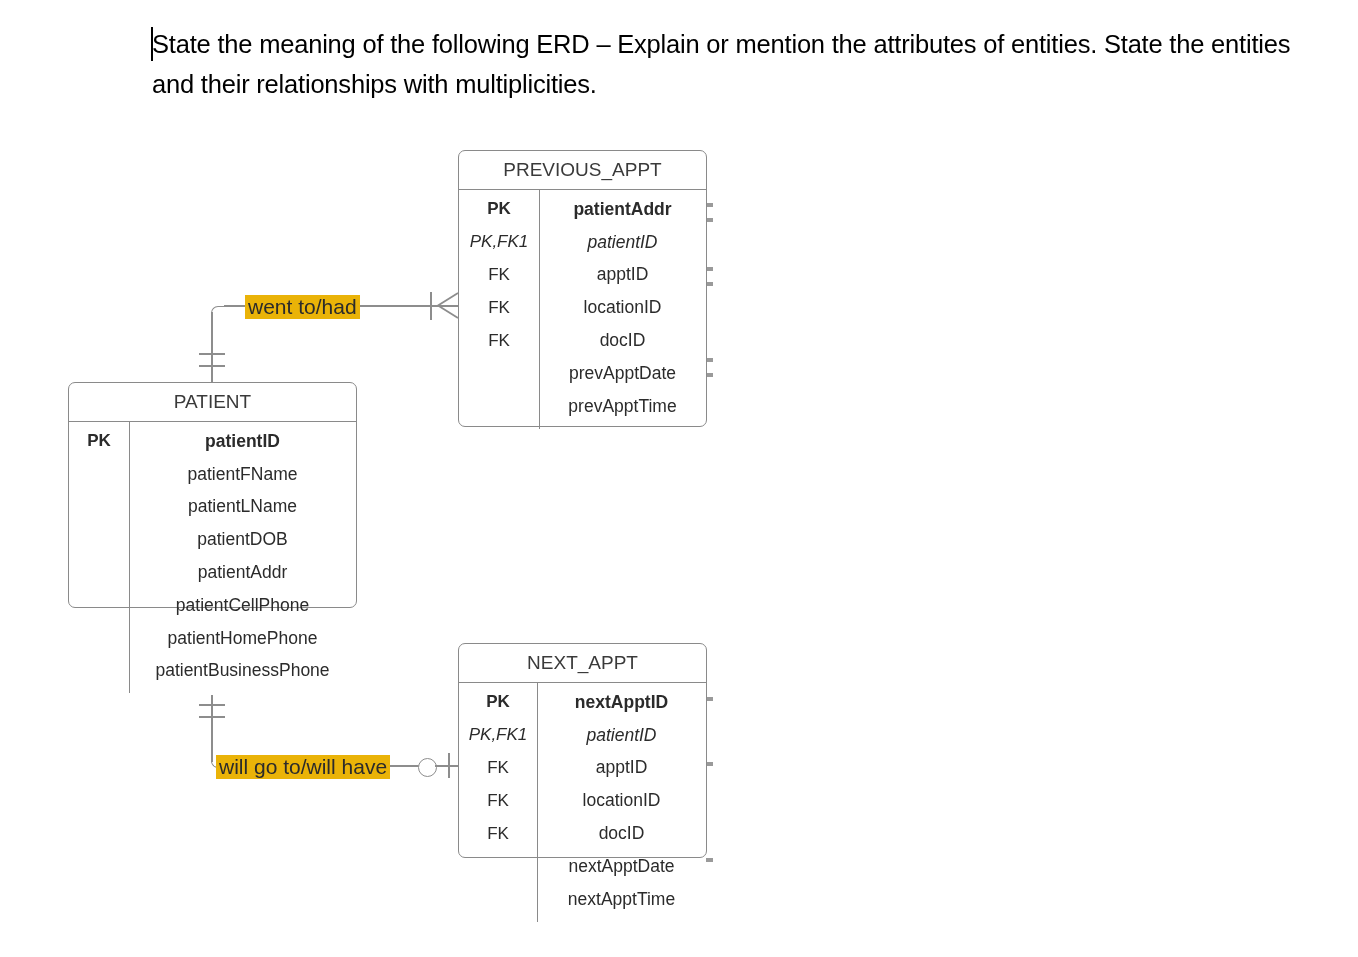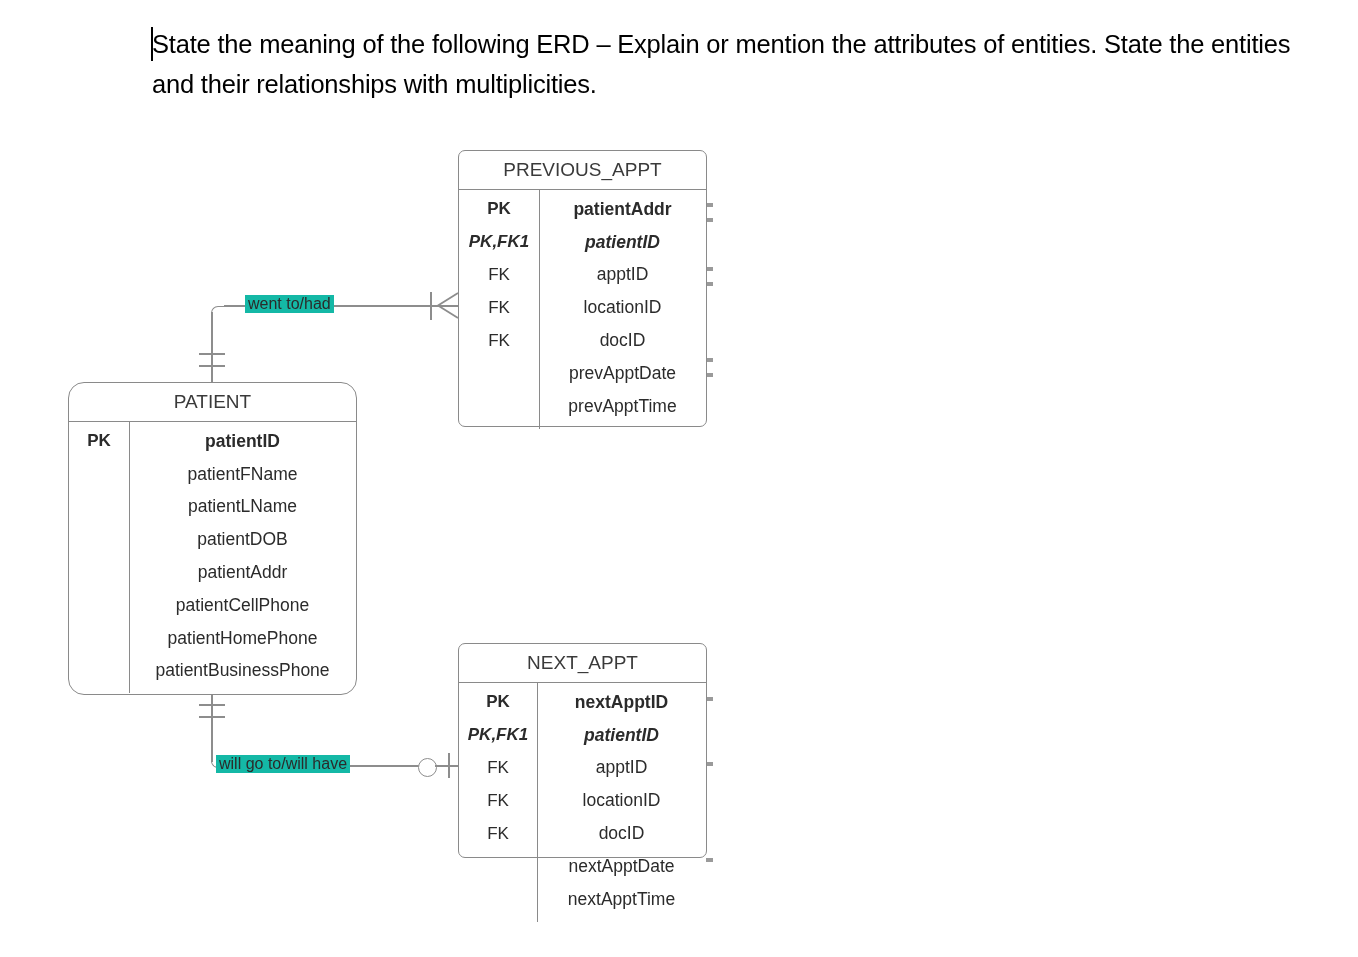--- a/index.html
+++ b/index.html
@@ -87,30 +87,30 @@
     text-align: center;
     white-space: nowrap;
     font-size: 17px;
   }
   .attr-name {
     flex: 1 1 auto;
     text-align: center;
     white-space: nowrap;
   }
   .st-bold   { font-weight: bold; font-style: normal; }
-  .st-bolditalic { font-weight: bold; font-style: italic; }
+  .st-bolditalic { font-weight: normal; font-style: italic; }
   .st-italic { font-weight: normal; }
   .st-normal { font-weight: normal; font-style: normal; }
 
   
   #entity-previous-appt { left: 458px; top: 40px;  width: 249px; height: 277px; }
   #entity-previous-appt .key-divider { left: 80px; }
   #entity-previous-appt .attr-key { width: 80px; }
 
-  #entity-patient { left: 68px; top: 272px; width: 289px; height: 313px; border-radius: 16px; }
+  #entity-patient { left: 68px; top: 272px; width: 289px; height: 226px; }
   #entity-patient .key-divider { left: 60px; }
   #entity-patient .attr-key { width: 60px; }
 
   #entity-next-appt { left: 458px; top: 533px; width: 249px; height: 215px; }
   #entity-next-appt .key-divider { left: 78px; }
   #entity-next-appt .attr-key { width: 78px; }
 
   
   .line {
     position: absolute;
@@ -129,23 +129,23 @@
     border-top-left-radius: 7px;
   }
   .corner-bl {
     border-right: none;
     border-top: none;
     border-bottom-left-radius: 7px;
   }
 
   .rel-label {
     position: absolute;
-    font-size: 16px;
+    font-size: 21px;
     color: #2b2b2b;
-    background: #14b8a6;
+    background: #eab308;
     padding: 0 3px;
     white-space: nowrap;
   }
 
   
   .symbol { position: absolute; }
 
   
   .stub {
     position: absolute;

